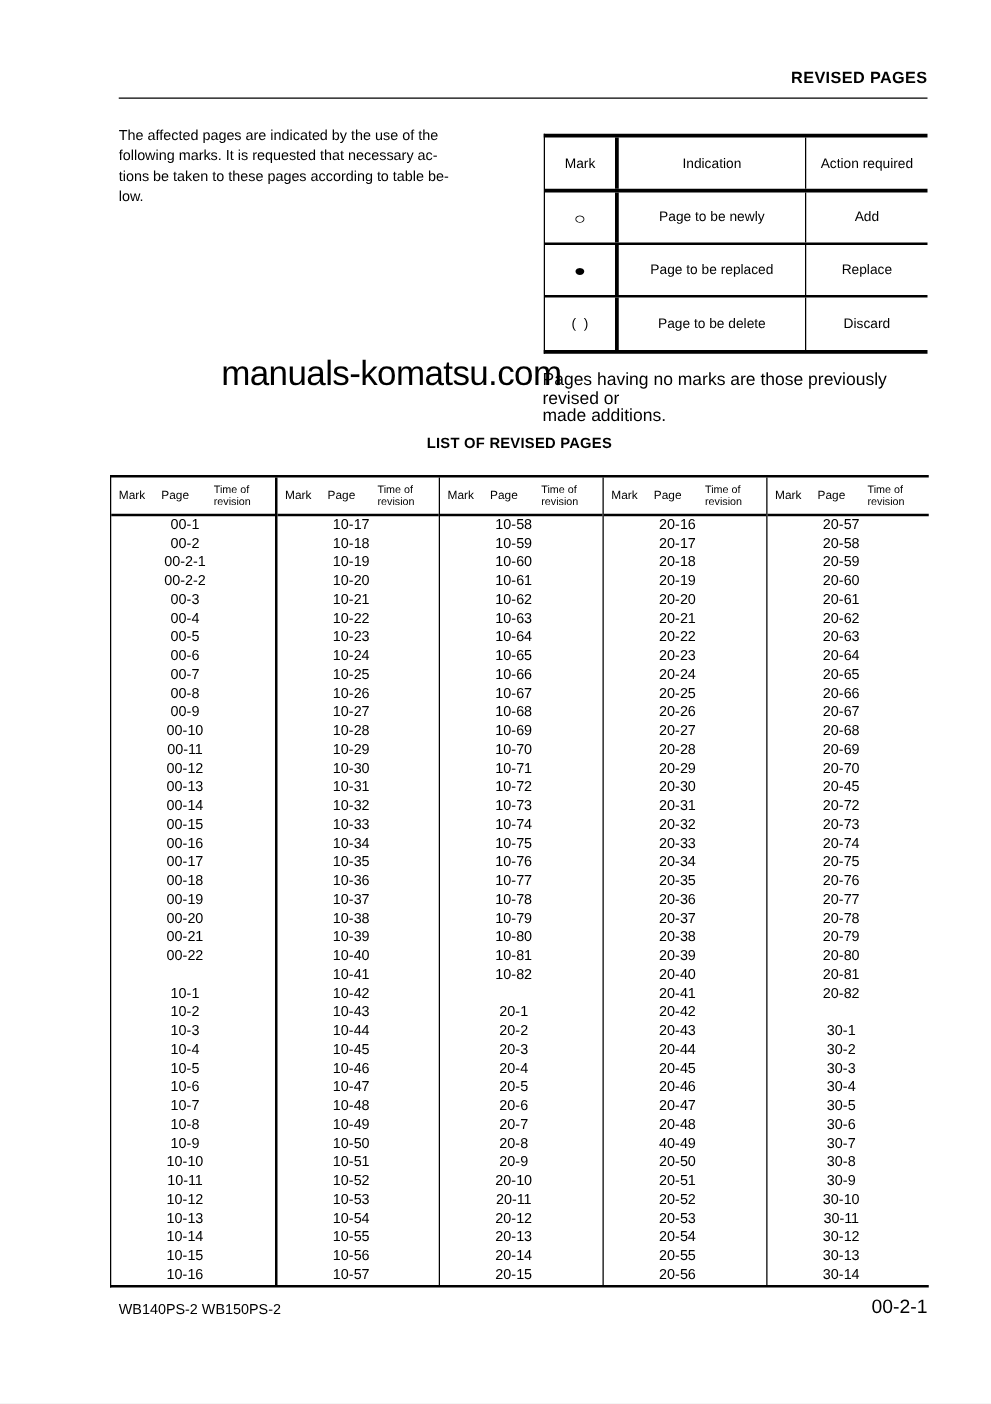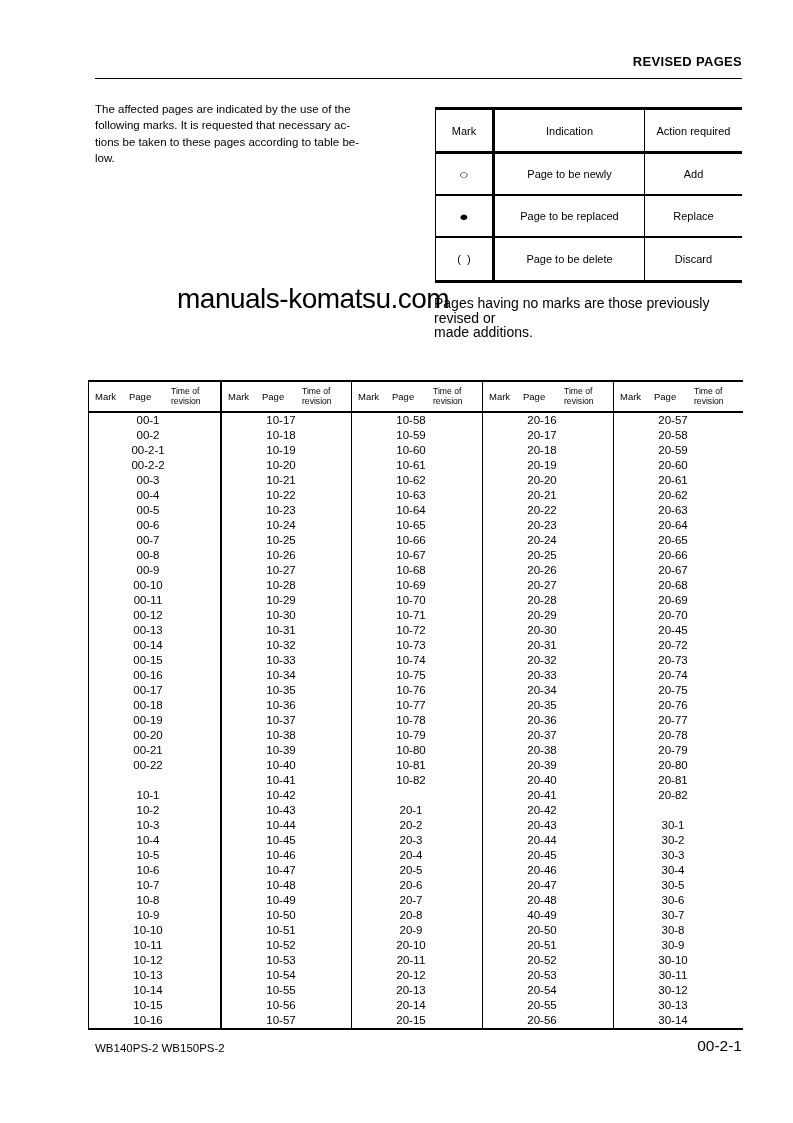--- a/index.html
+++ b/index.html
@@ -141,20 +141,21 @@
     </div>
   </div>
 
   <div class="watermark">manuals-komatsu.com</div>
 
   <div class="note">
     <div>Pages having no marks are those previously revised or</div>
     <div>made additions.</div>
   </div>
 
+  <div class="list-title">LIST OF REVISED PAGES</div>
 
   <div class="list-table">
     <div class="lt-group g0">
       <div class="lt-head">
         <span class="lt-h-mark">Mark</span>
         <span class="lt-h-page">Page</span>
         <span class="lt-h-time">Time of revision</span>
       </div>
       <div class="lt-rows">
           <div class="lt-row">

